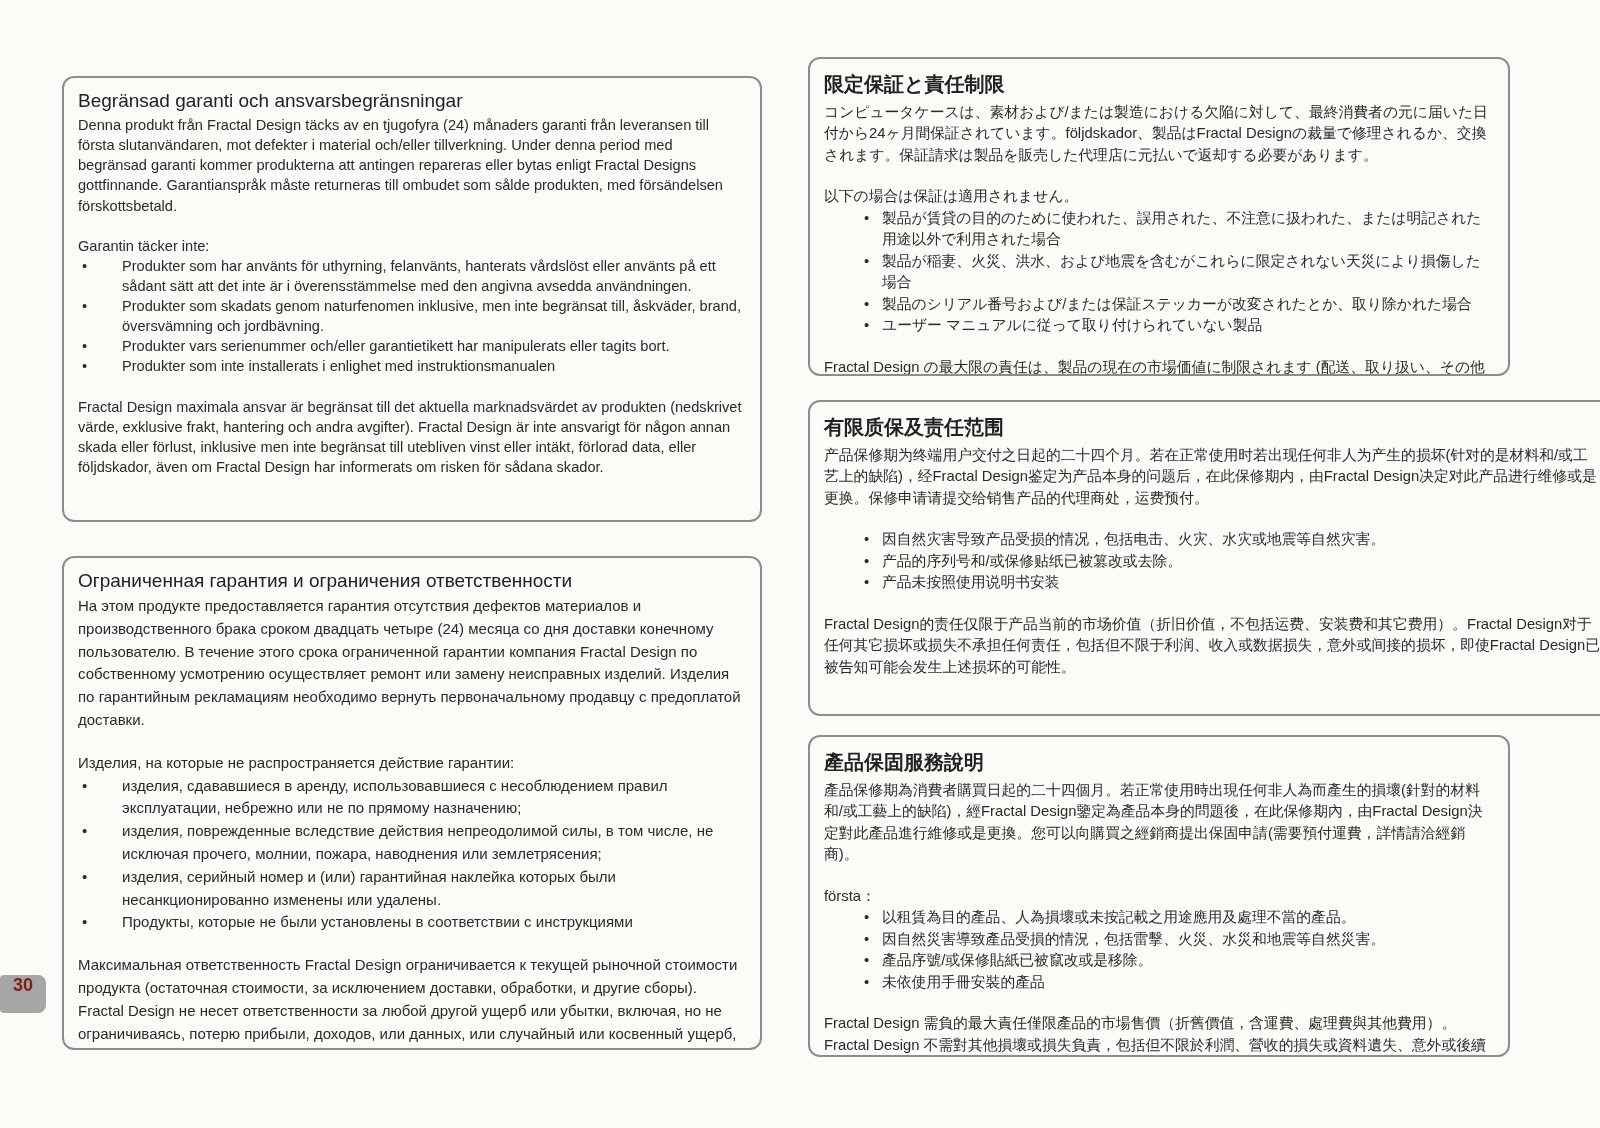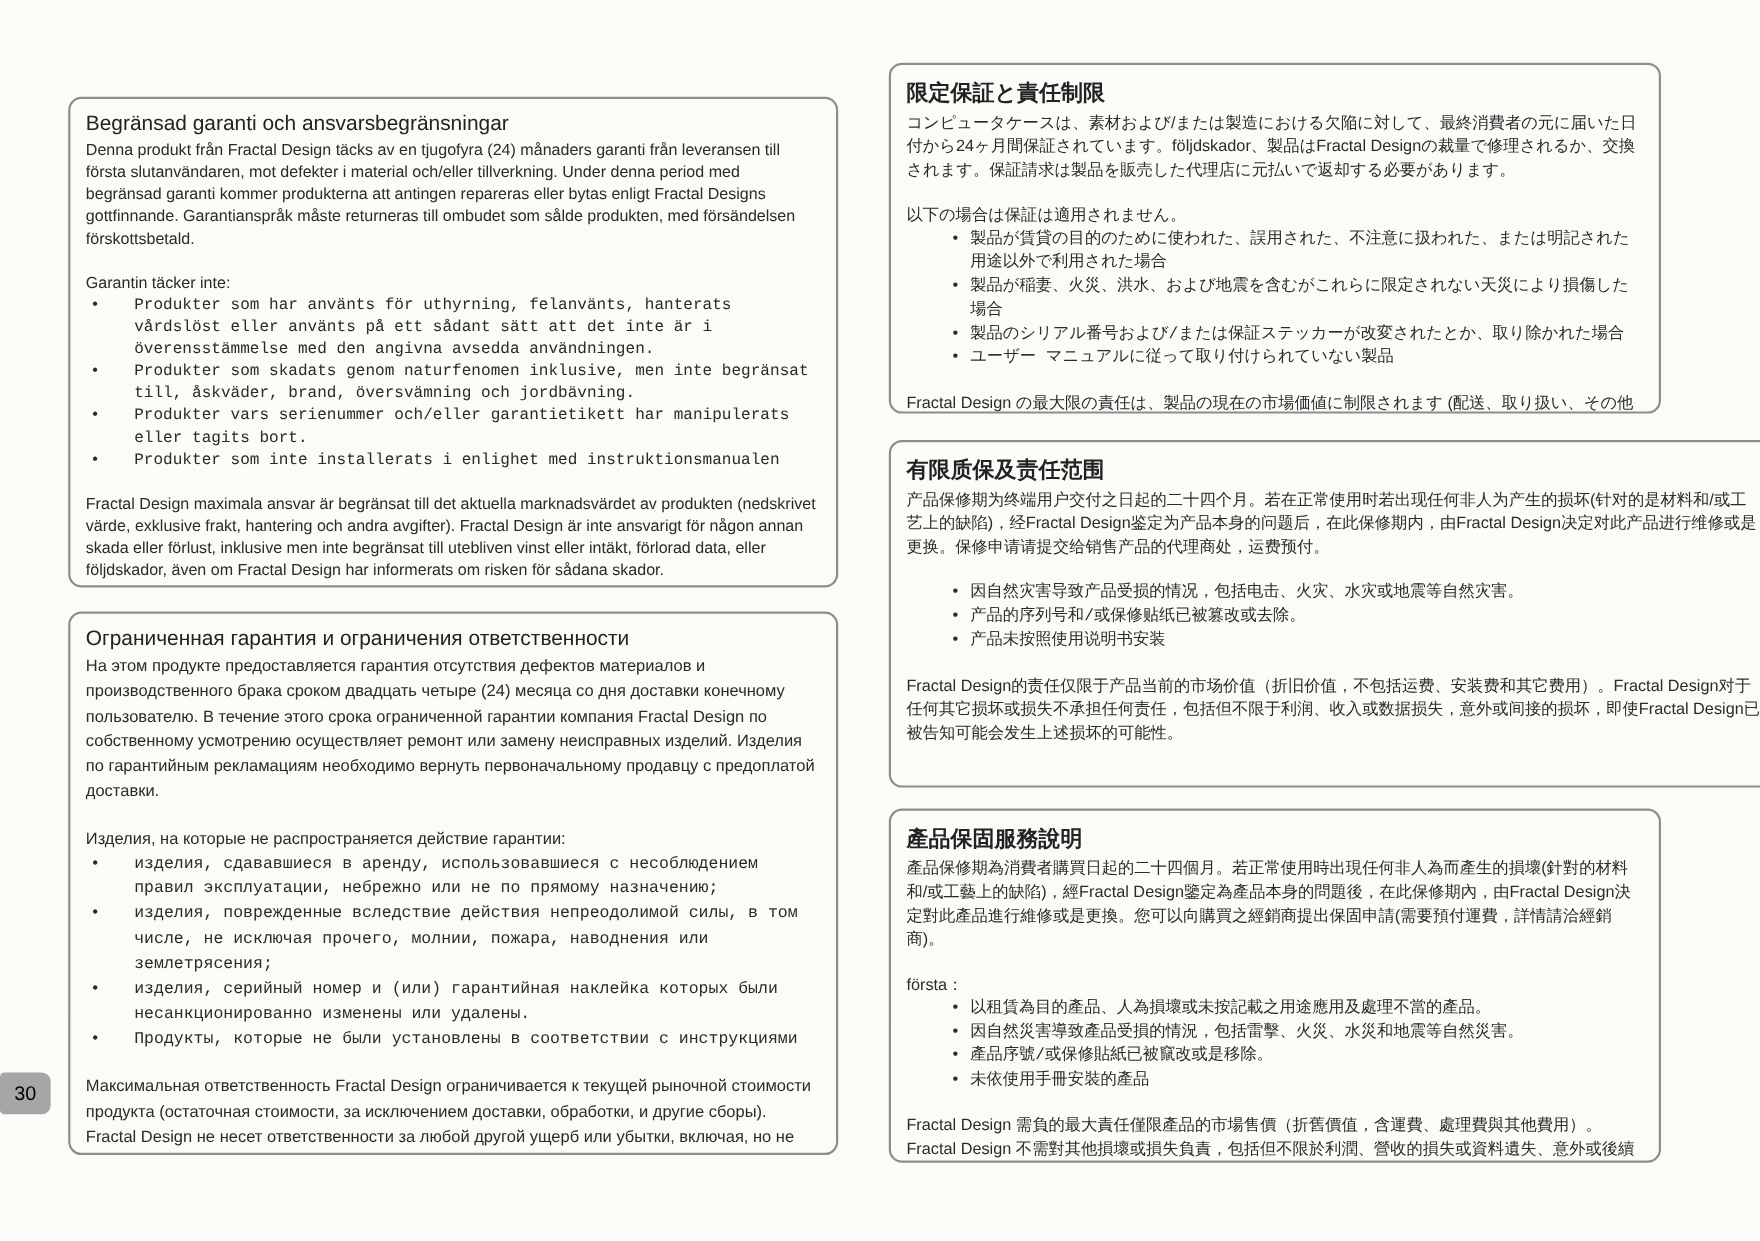--- a/index.html
+++ b/index.html
@@ -39,45 +39,44 @@
     line-height: 1.52;
   }
   .box.cjk p, .box.cjk li {
     font-size: 14.8px;
     line-height: 1.45;
   }
   .subhead { margin-top: 20px; }
   .liability { margin-top: 20px; }
   ul { list-style: none; }
   ul.gap-top { margin-top: 20px; }
-  li { position: relative; padding-left: 44px; font-family: Liberation Mono, monospace; }
+  li { position: relative; padding-left: 44px; }
   li::before { content: "\2022"; position: absolute; left: 4px; }
   .cjk li { padding-left: 58px; }
   .cjk li::before { left: 40px; }
 
-  #box-sv { left: 62px;  top: 76px;  width: 700px; height: 446px; margin-top: 12px; }
+  #box-sv { left: 62px;  top: 76px;  width: 700px; height: 446px; }
   #box-ru { left: 62px;  top: 556px; width: 700px; height: 494px; }
   #box-ja { left: 808px; top: 57px;  width: 702px; height: 319px; }
   #box-zhcn { left: 808px; top: 400px; width: 813px; height: 316px; }
   #box-zhtw { left: 808px; top: 735px; width: 702px; height: 322px; }
 
   .page-tab {
     position: absolute;
     left: 0;
     top: 975px;
     width: 46px;
     height: 38px;
     background: #a6a6a6;
     border-radius: 4px 8px 8px 4px;
     display: flex;
-    align-items: center;
     justify-content: center;
-    color: #000000;
+    color: #7f1d1d;
     font-size: 18px;
-    font-weight: 400;
+    font-weight: 700;
   }
 </style>
 </head>
 <body>
 
 <section class="box" id="box-sv">
   <h2>Begränsad garanti och ansvarsbegränsningar</h2>
   <p>Denna produkt från Fractal Design täcks av en tjugofyra (24) månaders garanti från leveransen till första slutanvändaren, mot defekter i material och/eller tillverkning. Under denna period med begränsad garanti kommer produkterna att antingen repareras eller bytas enligt Fractal Designs gottfinnande. Garantianspråk måste returneras till ombudet som sålde produkten, med försändelsen förskottsbetald.</p>
   <p class="subhead">Garantin täcker inte:</p>
   <ul>

